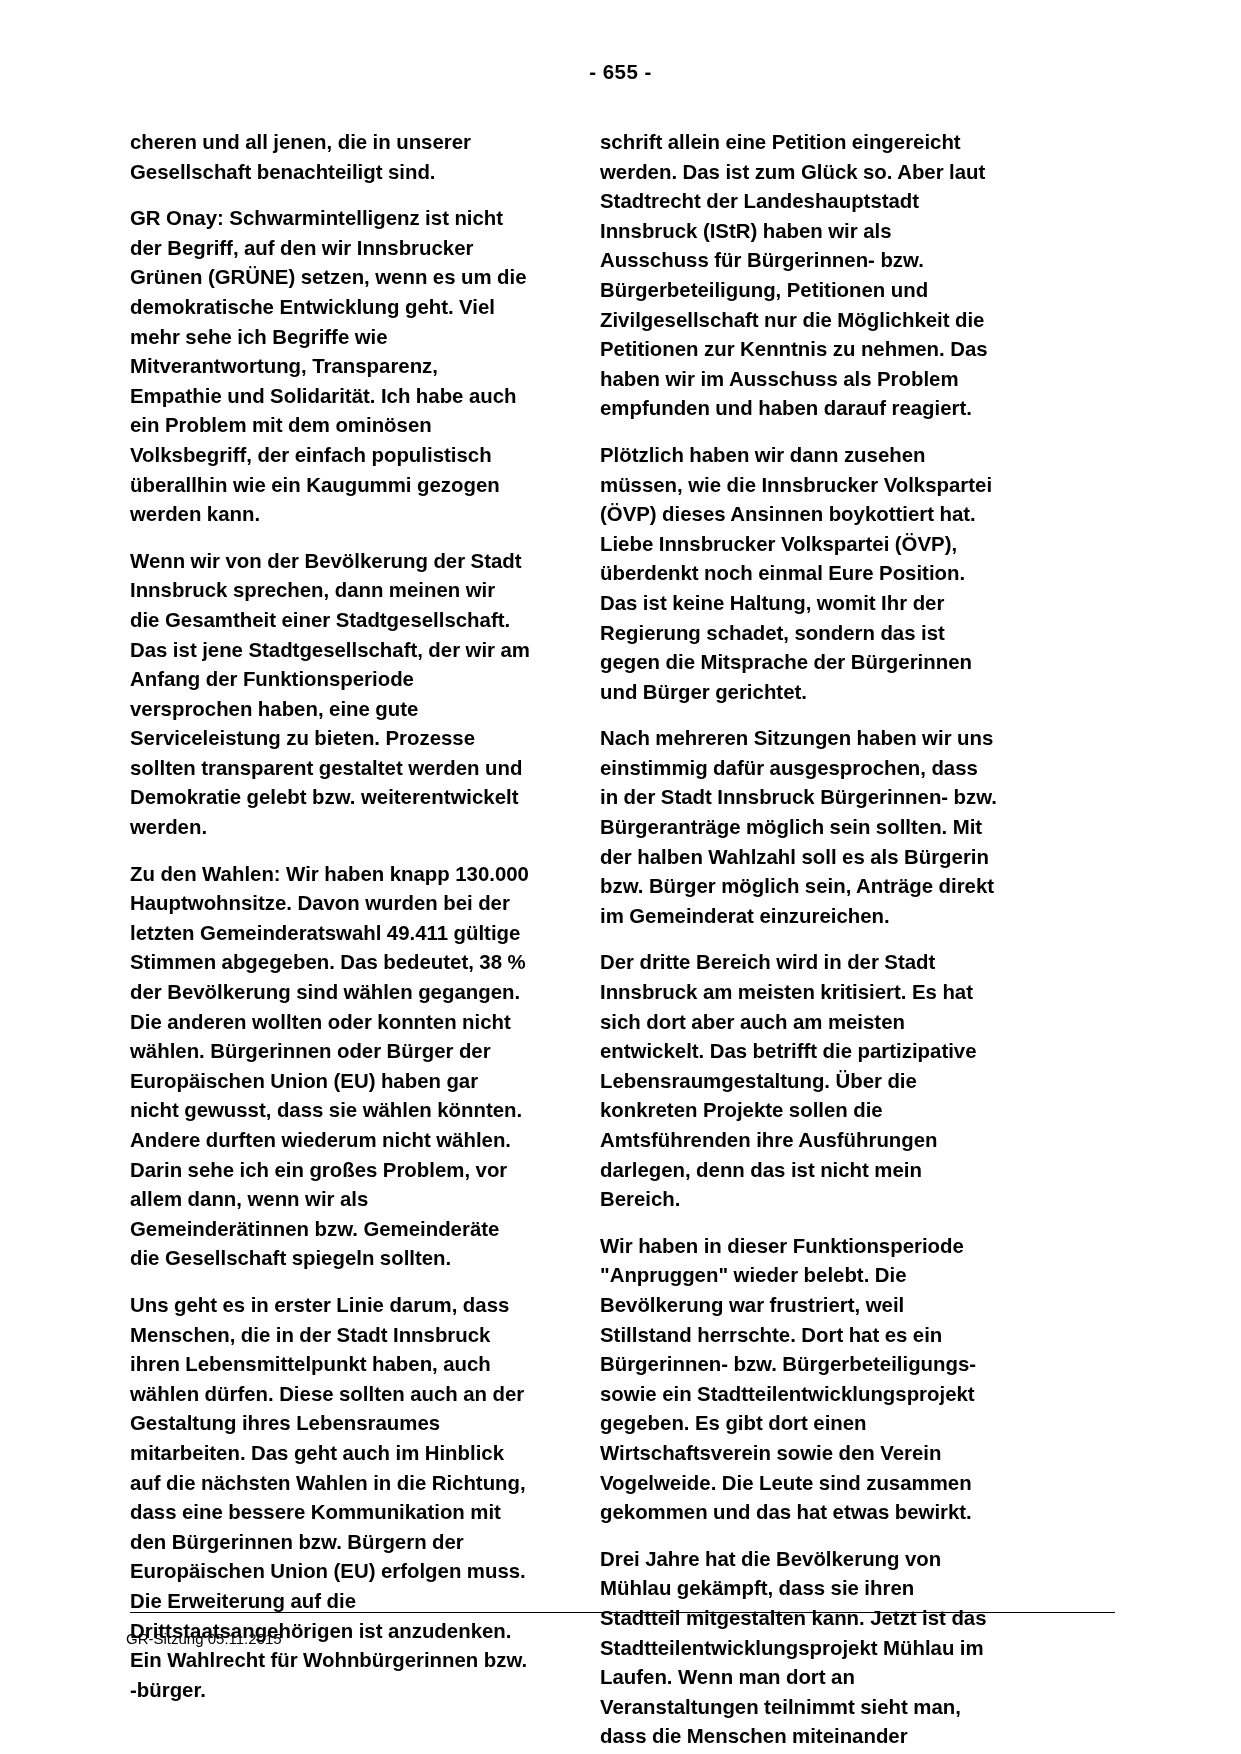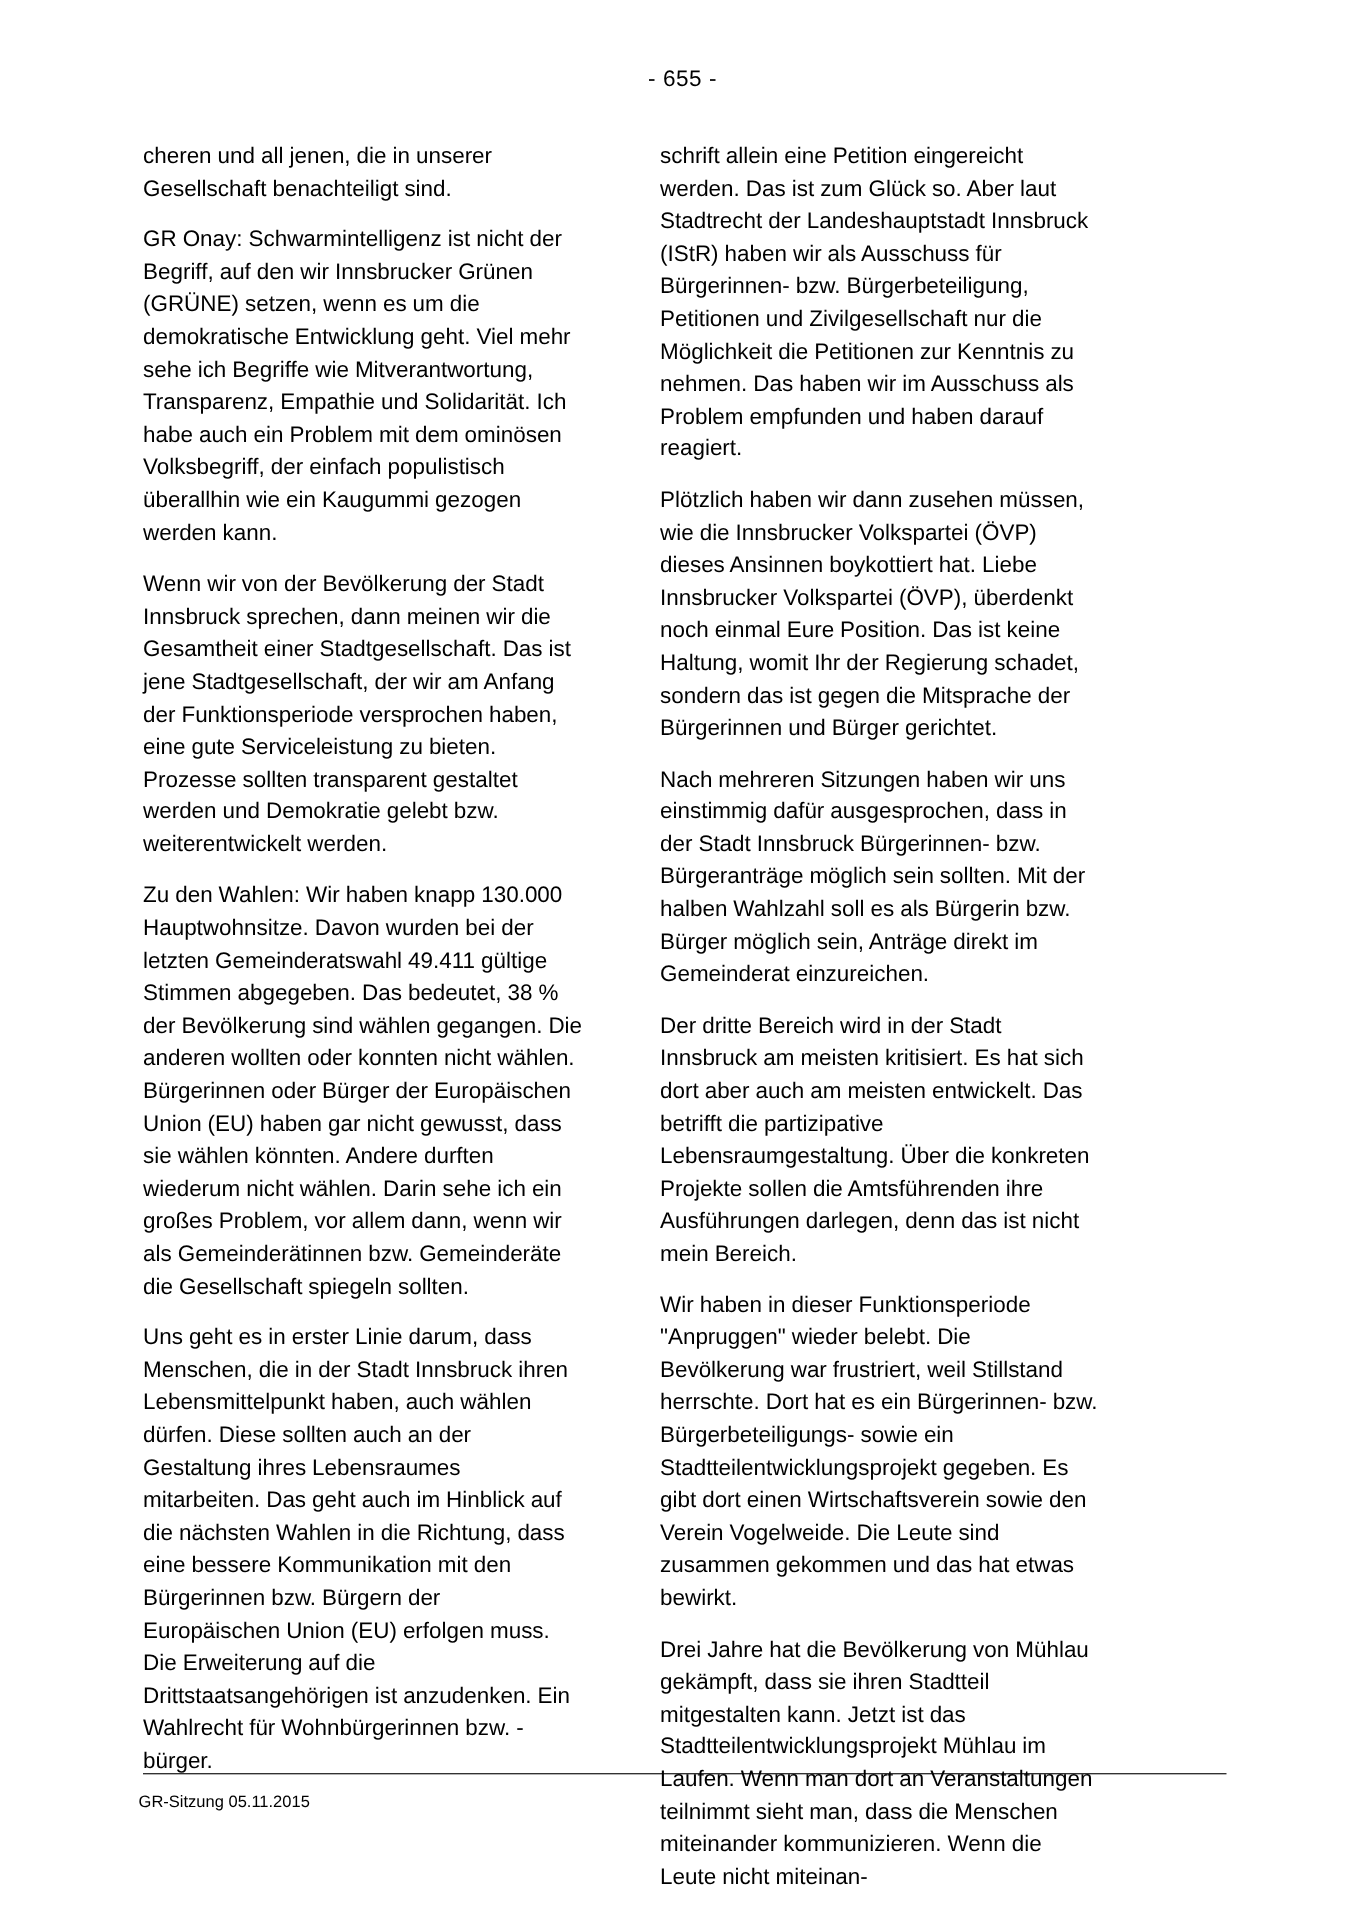--- a/index.html
+++ b/index.html
@@ -24,38 +24,40 @@
     box-sizing: border-box;
   }
   .page-number {
     position: absolute;
     top: 60px;
     left: 0;
     width: 1241px;
     text-align: center;
     font-size: 20.5px;
     letter-spacing: 0.5px;
+    font-weight: bold;
   }
   .columns {
     position: absolute;
     top: 128px;
     left: 130px;
     width: 985px;
     display: flex;
     gap: 70px;
   }
   .column {
     width: 400px;
   }
   .column p {
     margin: 0 0 17px 0;
     font-size: 20.4px;
     line-height: 29.6px;
     text-align: left;
     word-spacing: -0.2px;
+    font-weight: bold;
   }
   .footer-rule {
     position: absolute;
     left: 130px;
     top: 1612px;
     width: 985px;
     height: 1px;
     background: #000000;
   }
   .footer-text {

